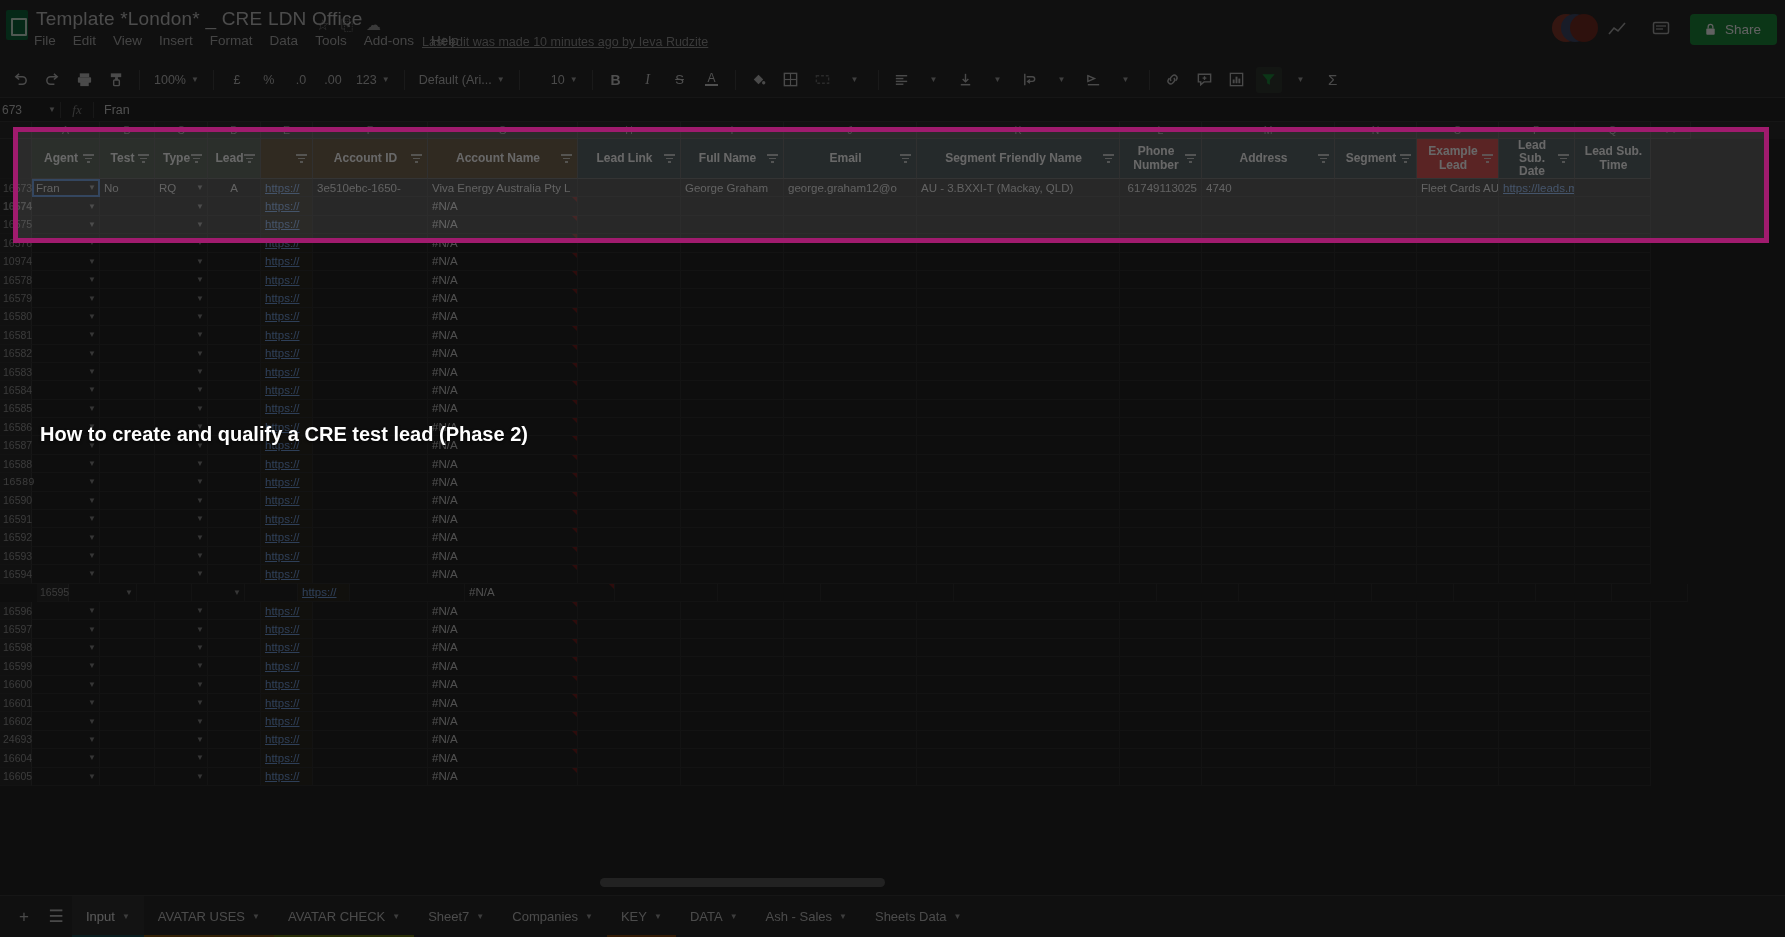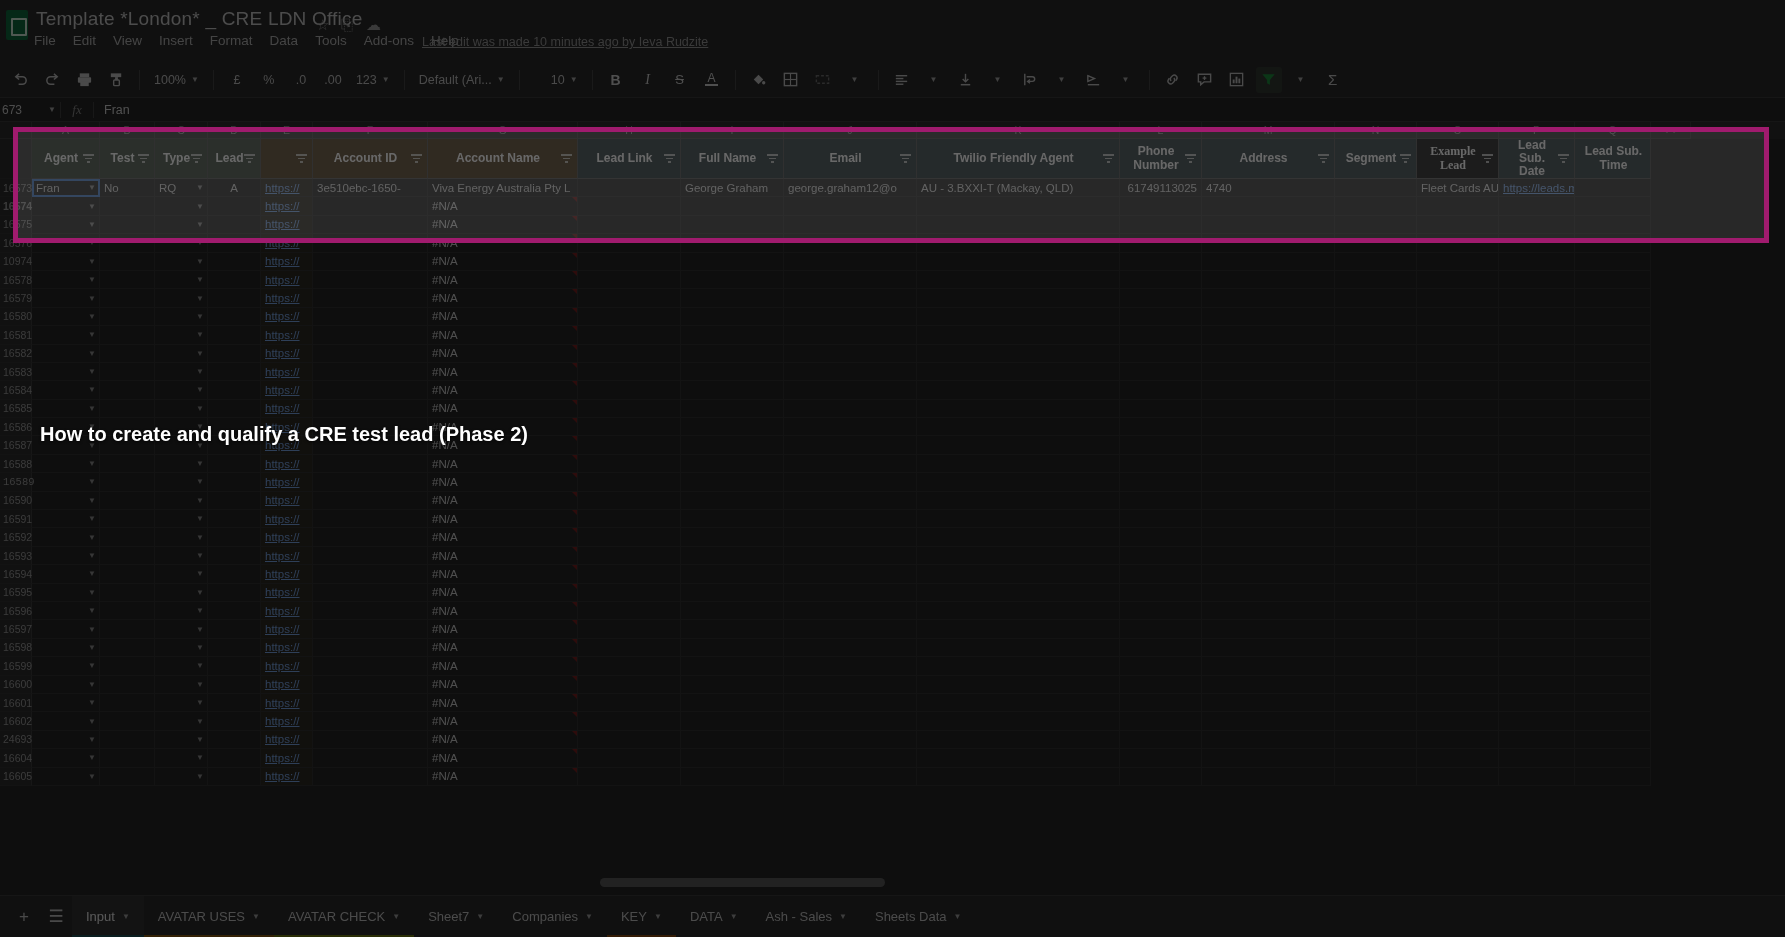--- a/index.html
+++ b/index.html
@@ -188,20 +188,46 @@
       <span>View</span>
       <span>Insert</span>
       <span>Format</span>
       <span>Data</span>
       <span>Tools</span>
       <span>Add-ons</span>
       <span>Help</span>
     </div>
     <div class="lastedit">Last edit was made 10 minutes ago by Ieva Rudzite</div>
 
+    <div class="tb-right">
+      <div class="avatar-stack">
+        <div class="av av1"></div>
+        <div class="av av2"></div>
+        <div class="av av3"></div>
+      </div>
+      <div class="ic-btn">
+        <svg width="20" height="20" viewBox="0 0 20 20">
+            <polyline points="2,15 7,9 11,12 18,4" fill="none" stroke="#b0b0b0" stroke-width="1.6"></polyline>
+          </svg>
+      </div>
+      <div class="ic-btn">
+        <svg width="20" height="20" viewBox="0 0 20 20">
+            <rect x="2.5" y="3.5" width="15" height="11" rx="1.5" fill="none" stroke="#b0b0b0" stroke-width="1.5"></rect>
+            <line x1="5" y1="7" x2="15" y2="7" stroke="#b0b0b0" stroke-width="1.2"></line>
+            <line x1="5" y1="10" x2="12" y2="10" stroke="#b0b0b0" stroke-width="1.2"></line>
+          </svg>
+      </div>
+      <div class="share-btn">
+        <svg width="15" height="15" viewBox="0 0 16 16">
+            <rect x="3.5" y="7" width="9" height="6.5" rx="1" fill="#fff"></rect>
+            <path d="M5.5 7V5a2.5 2.5 0 0 1 5 0v2" fill="none" stroke="#fff" stroke-width="1.4"></path>
+          </svg>
+        <span>Share</span>
+      </div>
+    </div>
   </div>
 
   <div class="toolbar">
     <div class="tbi">
       <svg width="17" height="17" viewBox="0 0 18 18">
           <path d="M5 6H11a4 4 0 0 1 0 8H7" fill="none" stroke="#c2c2c2" stroke-width="1.6"></path>
           <polyline points="7.5,3 4,6 7.5,9" fill="none" stroke="#c2c2c2" stroke-width="1.6"></polyline>
         </svg>
     </div>
     <div class="tbi">
@@ -472,21 +498,21 @@
           </div>
           <div class="hcell center" style="width: 133px; background: rgb(31, 43, 46);">
             <span class="lbl">Email</span>
             <span class="filt">
               <i></i>
               <i></i>
               <i></i>
             </span>
           </div>
           <div class="hcell center" style="width: 203px; background: rgb(31, 43, 46);">
-            <span class="lbl">Twilio Friendly Agent</span>
+            <span class="lbl">Segment Friendly Name</span>
             <span class="filt">
               <i></i>
               <i></i>
               <i></i>
             </span>
           </div>
           <div class="hcell center" style="width: 82px; background: rgb(31, 43, 46);">
             <span class="lbl">Phone Number</span>
             <span class="filt">
               <i></i>
@@ -503,21 +529,21 @@
             </span>
           </div>
           <div class="hcell center" style="width: 82px; background: rgb(31, 43, 46);">
             <span class="lbl">Segment</span>
             <span class="filt">
               <i></i>
               <i></i>
               <i></i>
             </span>
           </div>
-          <div class="hcell center" style="width: 82px; background: #000000; font-family: Liberation Serif, serif;">
+          <div class="hcell center" style="width: 82px; background: #b91c1c;">
             <span class="lbl">Example Lead</span>
             <span class="filt">
               <i></i>
               <i></i>
               <i></i>
             </span>
           </div>
           <div class="hcell center" style="width: 76px; background: rgb(31, 43, 46);">
             <span class="lbl">Lead Sub. Date</span>
             <span class="filt">
@@ -1050,21 +1076,21 @@
           <div class="dcell" style="width: 133px;"></div>
           <div class="dcell" style="width: 203px;"></div>
           <div class="dcell" style="width: 82px;"></div>
           <div class="dcell" style="width: 133px;"></div>
           <div class="dcell" style="width: 82px;"></div>
           <div class="dcell" style="width: 82px;"></div>
           <div class="dcell" style="width: 76px;"></div>
           <div class="dcell" style="width: 76px;"></div>
         </div>
         <div class="drow">
-          <div class="rowgutter" style="border-bottom: 1px solid rgb(51, 51, 51);">16595</div>
+          <div class="rowgutter" style="border-bottom: 1px solid rgb(51, 51, 51); margin-left: 37px;">16595</div>
           <div class="dcell" style="width: 68px;">
             <span class="dd">▼</span>
           </div>
           <div class="dcell" style="width: 55px;"></div>
           <div class="dcell" style="width: 53px;">
             <span class="dd">▼</span>
           </div>
           <div class="dcell" style="width: 53px;"></div>
           <div class="dcell link" style="width: 52px; background: rgb(47, 42, 34);">https://</div>
           <div class="dcell" style="width: 115px;"></div>

